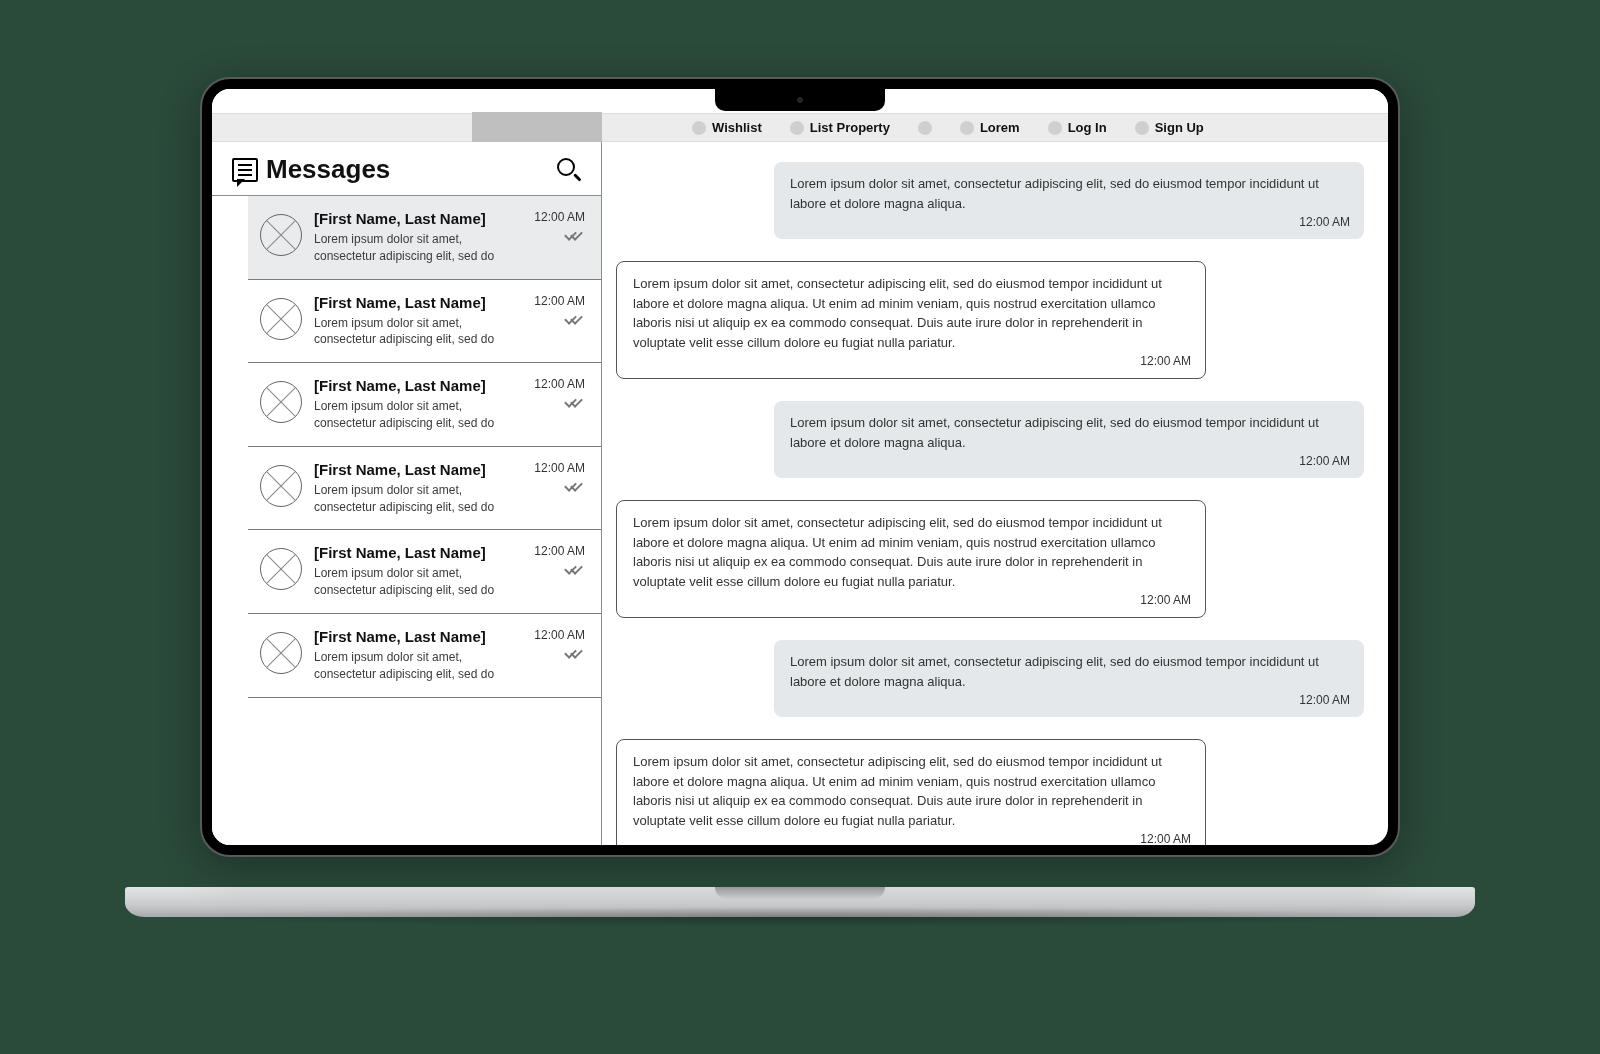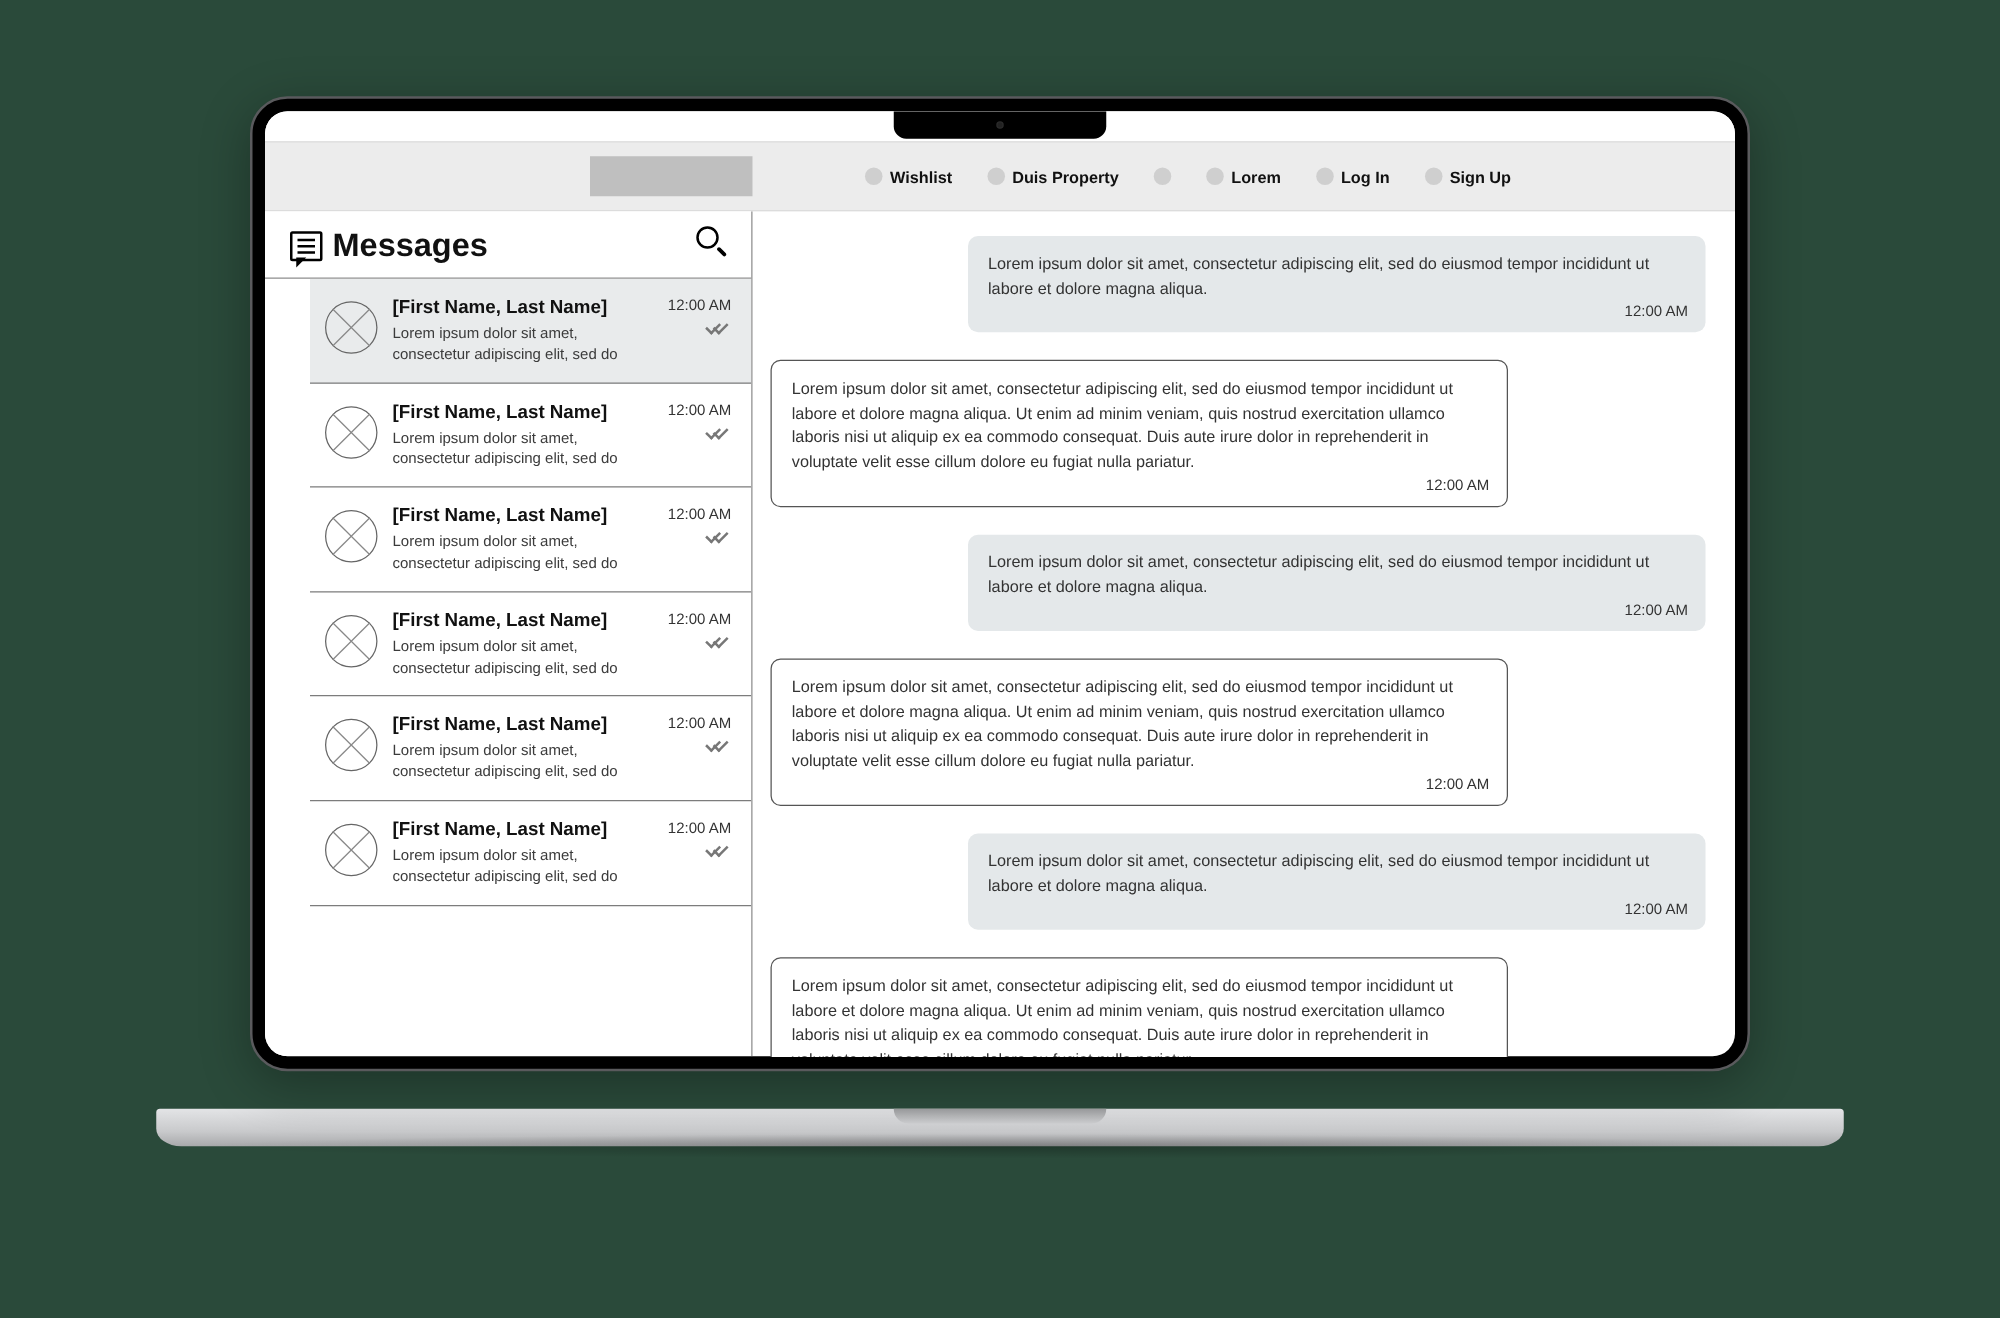--- a/index.html
+++ b/index.html
@@ -91,21 +91,21 @@
   }
 
   
   .top-strip { height:24px; background:#fff; }
   .navbar {
     display:flex;
     align-items:center;
     background:#ececec;
     border-top:1px solid #dcdcdc;
     border-bottom:1px solid #dcdcdc;
-    height:56px;
+    height:29px;
     padding: 0 10px;
   }
   .brand-block {
     width:130px; height:32px; background:#bfbfbf; margin-left:250px;
   }
   .nav-gap { flex:0 0 90px; }
   .nav-items {
     display:flex;
     gap:28px;
     align-items:center;
@@ -133,21 +133,21 @@
   .sidebar {
     width:390px;
     min-width:390px;
     border-right:1px solid #8d8d8d;
     display:flex;
     flex-direction:column;
     background:#fff;
   }
   .sidebar-header {
     display:flex;
-    align-items:flex-start;
+    align-items:center;
     justify-content:space-between;
     padding:12px 20px 10px 20px;
     border-bottom:1px solid #8d8d8d;
   }
   .sidebar-title {
     display:flex;
     align-items:center;
     gap:8px;
     font-size:26px;
     font-weight:800;
@@ -298,21 +298,21 @@
         <div class="navbar">
           <div class="brand-block"></div>
           <div class="nav-gap"></div>
           <div class="nav-items">
             <div class="nav-item">
               <span class="nav-dot"></span>
               <span>Wishlist</span>
             </div>
             <div class="nav-item">
               <span class="nav-dot"></span>
-              <span>Duis Property</span>
+              <span>List Property</span>
             </div>
             <span class="nav-dot-solo"></span>
             <div class="nav-item">
               <span class="nav-dot"></span>
               <span>Lorem</span>
             </div>
             <div class="nav-item">
               <span class="nav-dot"></span>
               <span>Log In</span>
             </div>

